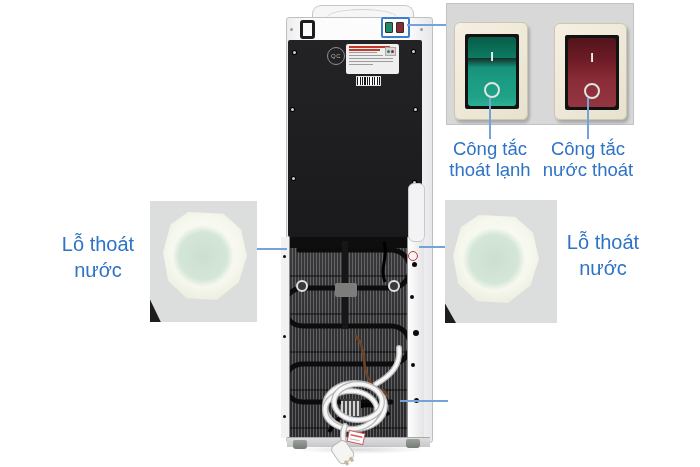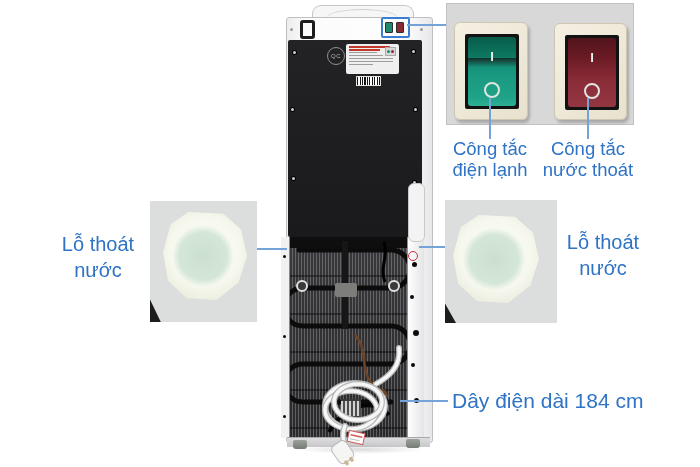--- a/index.html
+++ b/index.html
@@ -210,29 +210,28 @@
 
   <div class="abs line-h" style="left:407px;top:24px;width:39px;"></div>
   <div class="abs line-v" style="left:489px;top:98px;height:41px;"></div>
   <div class="abs line-v" style="left:587px;top:98px;height:41px;"></div>
   <div class="abs line-h" style="left:257px;top:248px;width:30px;"></div>
   <div class="abs line-h" style="left:419px;top:246px;width:26px;"></div>
   <div class="abs line-h" style="left:400px;top:400px;width:48px;"></div>
 
   <div class="abs callout" style="left:435px;top:138px;width:110px;font-size:18.5px;line-height:21px;">
     <span class="ln">Công tắc</span>
-    <span class="ln">điện lạnh</span>
+    <span class="ln">thoát lạnh</span>
   </div>
   <div class="abs callout" style="left:533px;top:138px;width:110px;font-size:18.5px;line-height:21px;">
     <span class="ln">Công tắc</span>
     <span class="ln">nước thoát</span>
   </div>
   <div class="abs callout" style="left:38px;top:231px;width:120px;font-size:20px;line-height:26px;">
     <span class="ln">Lỗ thoát</span>
     <span class="ln">nước</span>
   </div>
   <div class="abs callout" style="left:543px;top:229px;width:120px;font-size:20px;line-height:26px;">
     <span class="ln">Lỗ thoát</span>
     <span class="ln">nước</span>
   </div>
-  <div class="abs callout" style="left:452px;top:389px;width:230px;font-size:21px;text-align:left;">Dây điện dài 184 cm</div>
 
 </div>
 
 </body></html>

